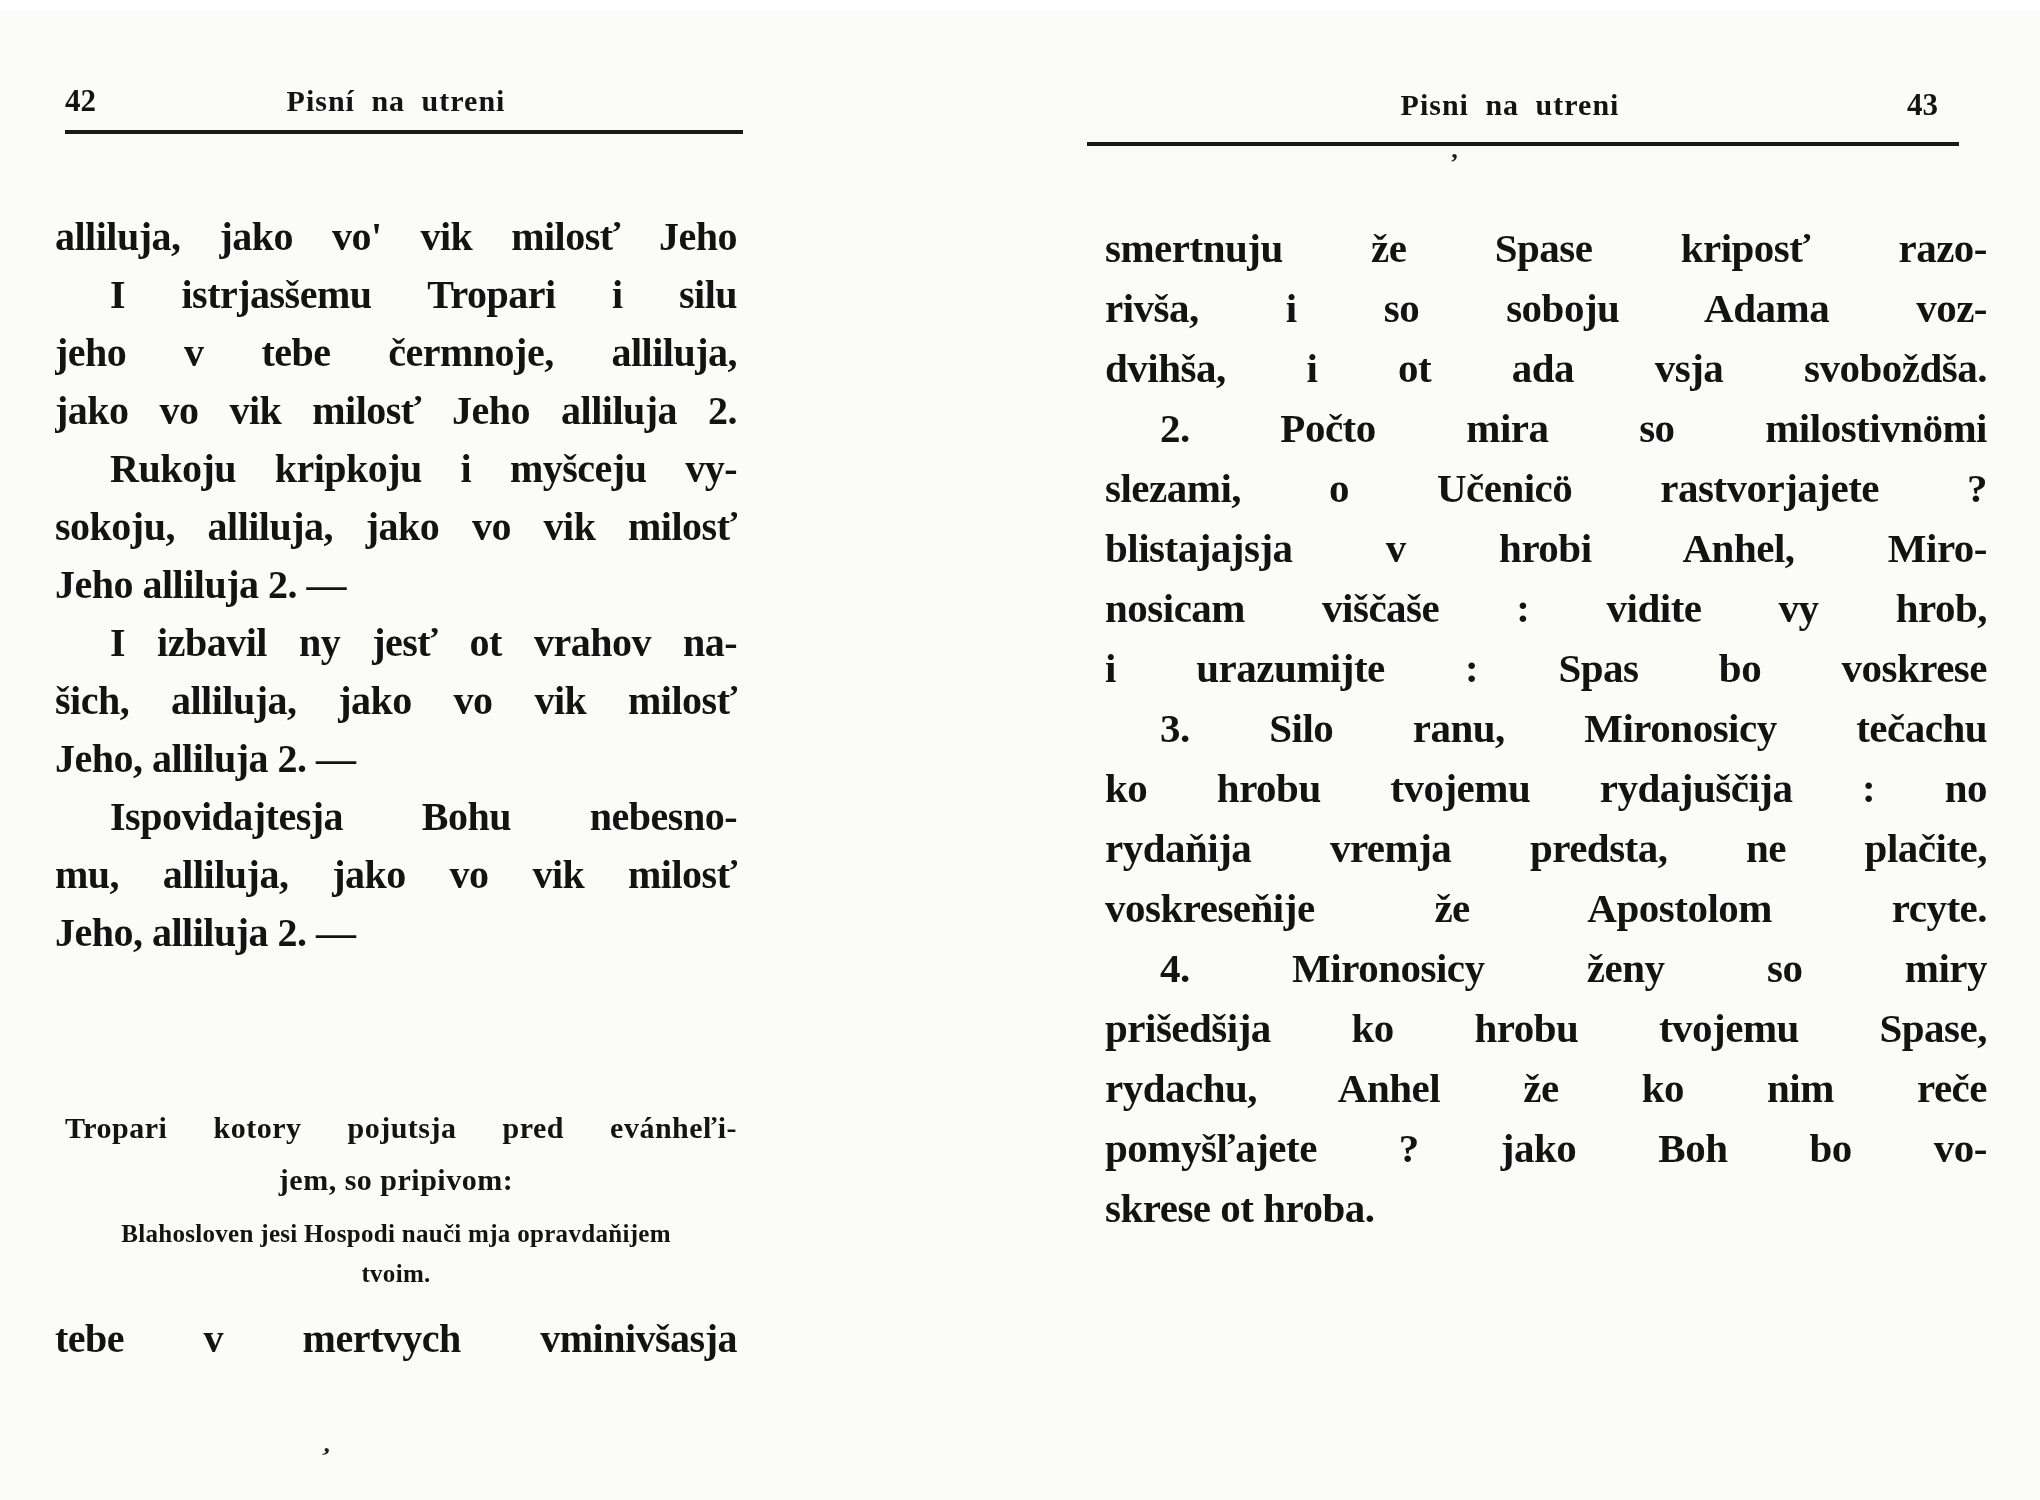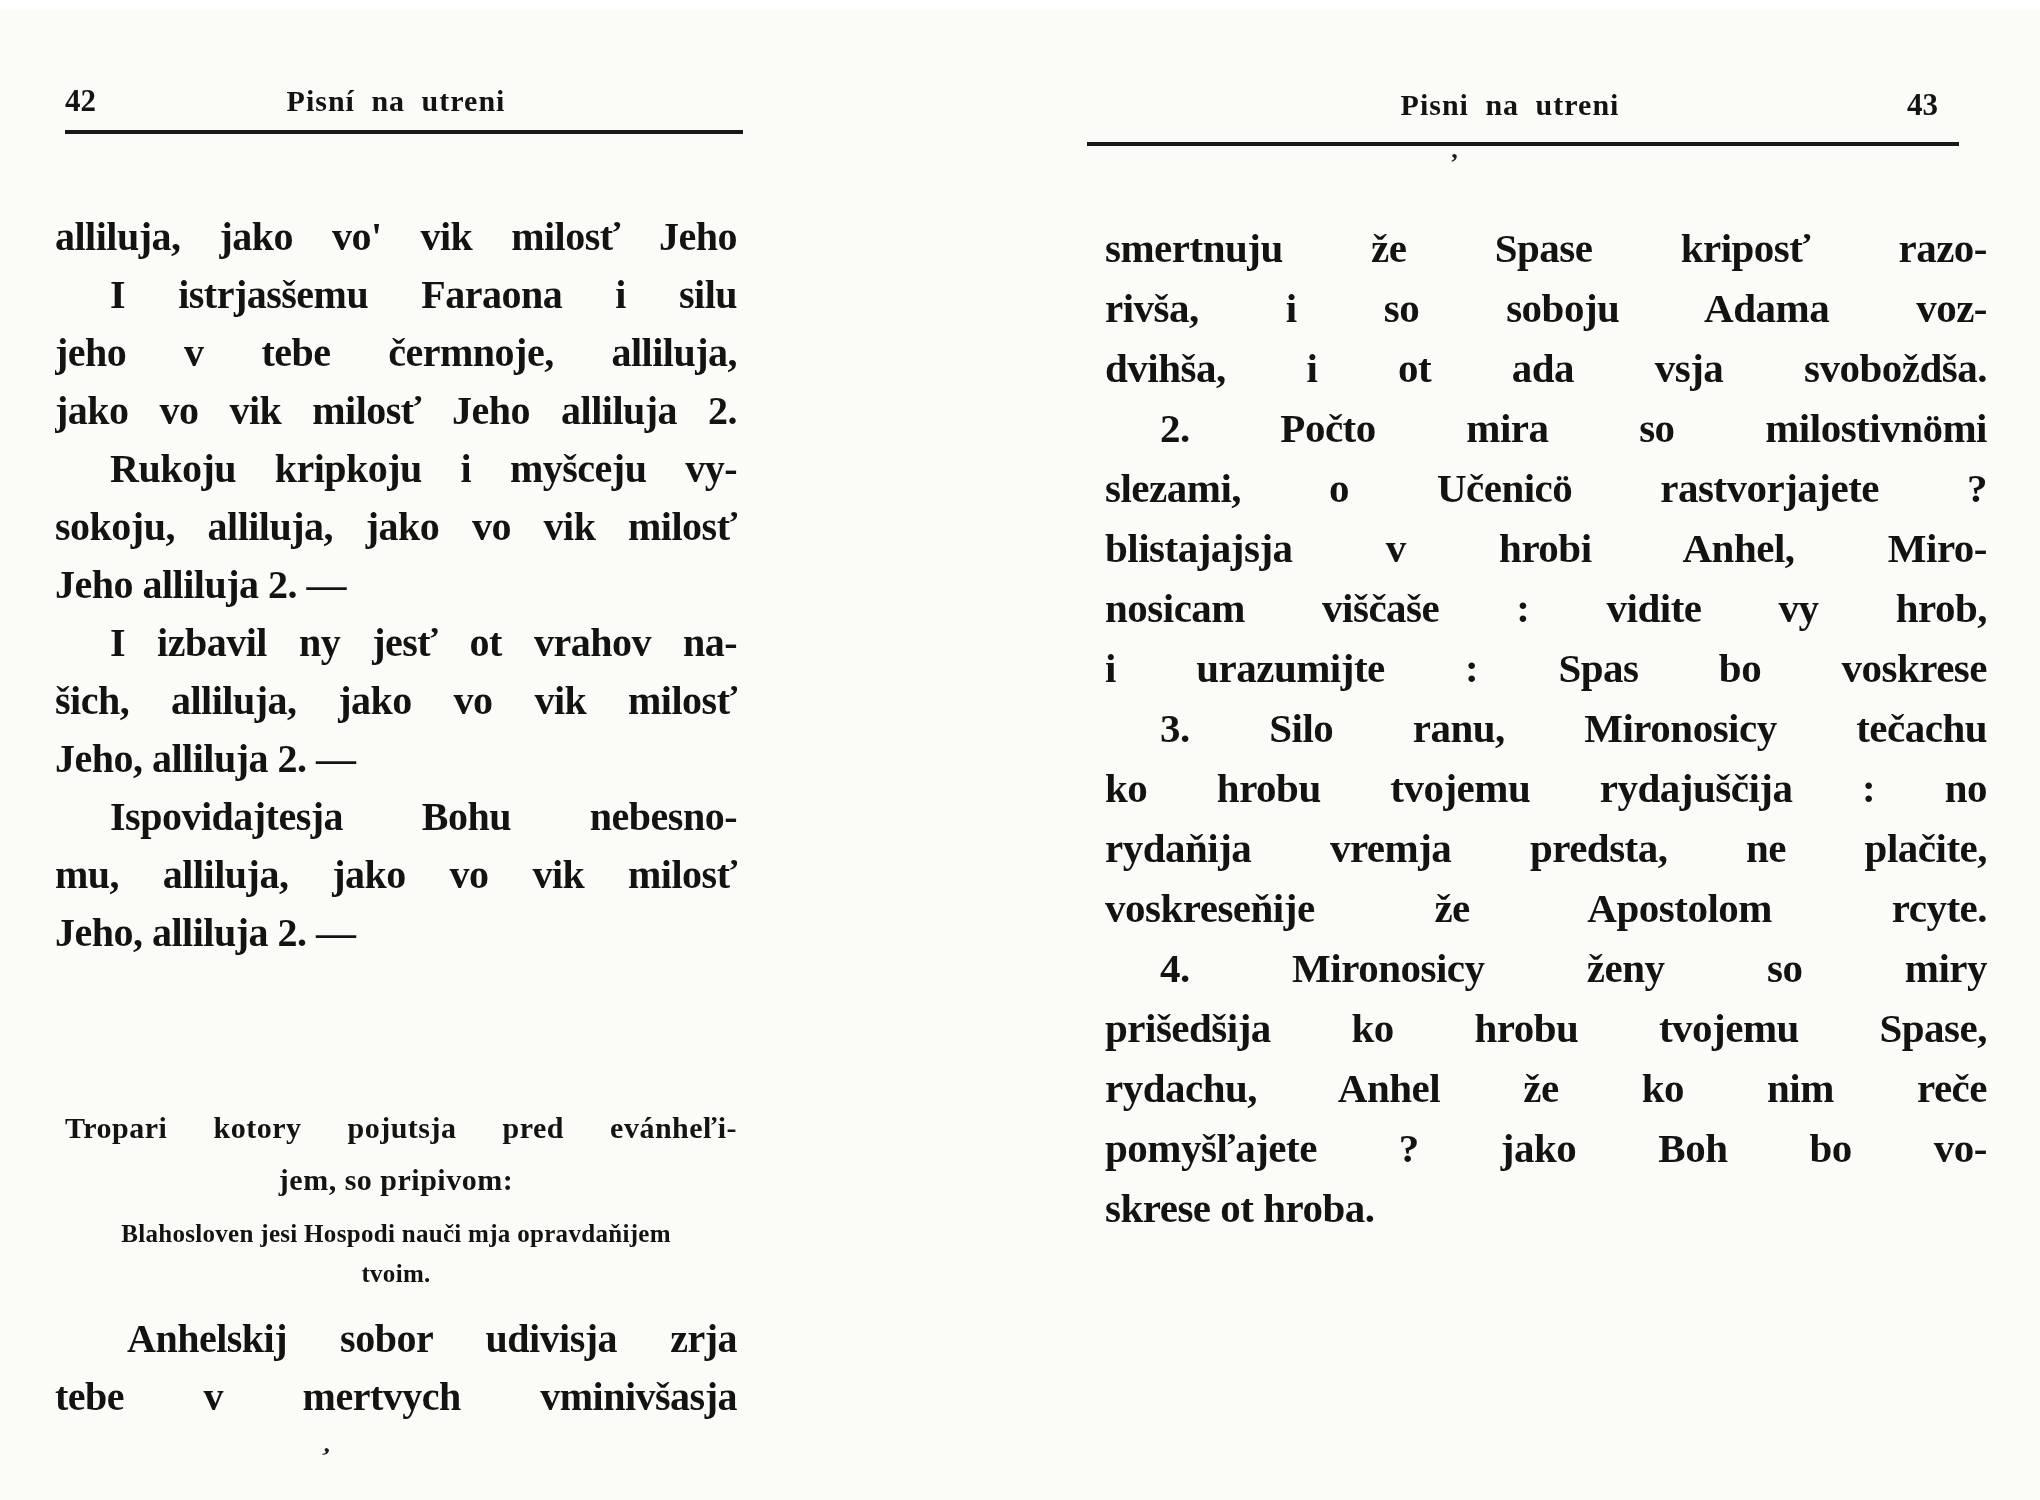--- a/index.html
+++ b/index.html
@@ -52,21 +52,21 @@
 
 <div class="scan">
 
   <div class="page page-left">
     <div class="pgnum pgnum-left">42</div>
     <div class="runtitle runtitle-left">Pisní na utreni</div>
     <div class="rule rule-left"></div>
 
     <div class="body-block body1-left">
       <div class="ln j">alliluja, jako vo' vik milosť Jeho</div>
-      <div class="ln j ind">I istrjasšemu Faraona i silu</div>
+      <div class="ln j ind">I istrjasšemu Tropari i silu</div>
       <div class="ln j">jeho v tebe čermnoje, alliluja,</div>
       <div class="ln j">jako vo vik milosť Jeho alliluja 2.</div>
       <div class="ln j ind">Rukoju kripkoju i myšceju vy-</div>
       <div class="ln j">sokoju, alliluja, jako vo vik milosť</div>
       <div class="ln al">Jeho alliluja 2. —</div>
       <div class="ln j ind">I izbavil ny jesť ot vrahov na-</div>
       <div class="ln j">šich, alliluja, jako vo vik milosť</div>
       <div class="ln al">Jeho, alliluja 2. —</div>
       <div class="ln j ind">Ispovidajtesja Bohu nebesno-</div>
       <div class="ln j">mu, alliluja, jako vo vik milosť</div>
@@ -77,21 +77,20 @@
       <div class="h-ln h-just">Tropari kotory pojutsja pred evánheľi-</div>
       <div class="h-ln h-center">jem, so pripivom:</div>
     </div>
 
     <div class="rubric-block">
       <div class="r-ln">Blahosloven jesi Hospodi nauči mja opravdaňijem</div>
       <div class="r-ln">tvoim.</div>
     </div>
 
     <div class="body-block body2-left">
-      <div class="ln j ind2">Anhelskij sobor udivisja zrja</div>
       <div class="ln j">tebe v mertvych vminivšasja</div>
     </div>
 
     <div class="ink-mark mark-left">’</div>
   </div>
 
   <div class="page page-right">
     <div class="runtitle runtitle-right">Pisni na utreni</div>
     <div class="pgnum pgnum-right">43</div>
     <div class="rule rule-right"></div>

